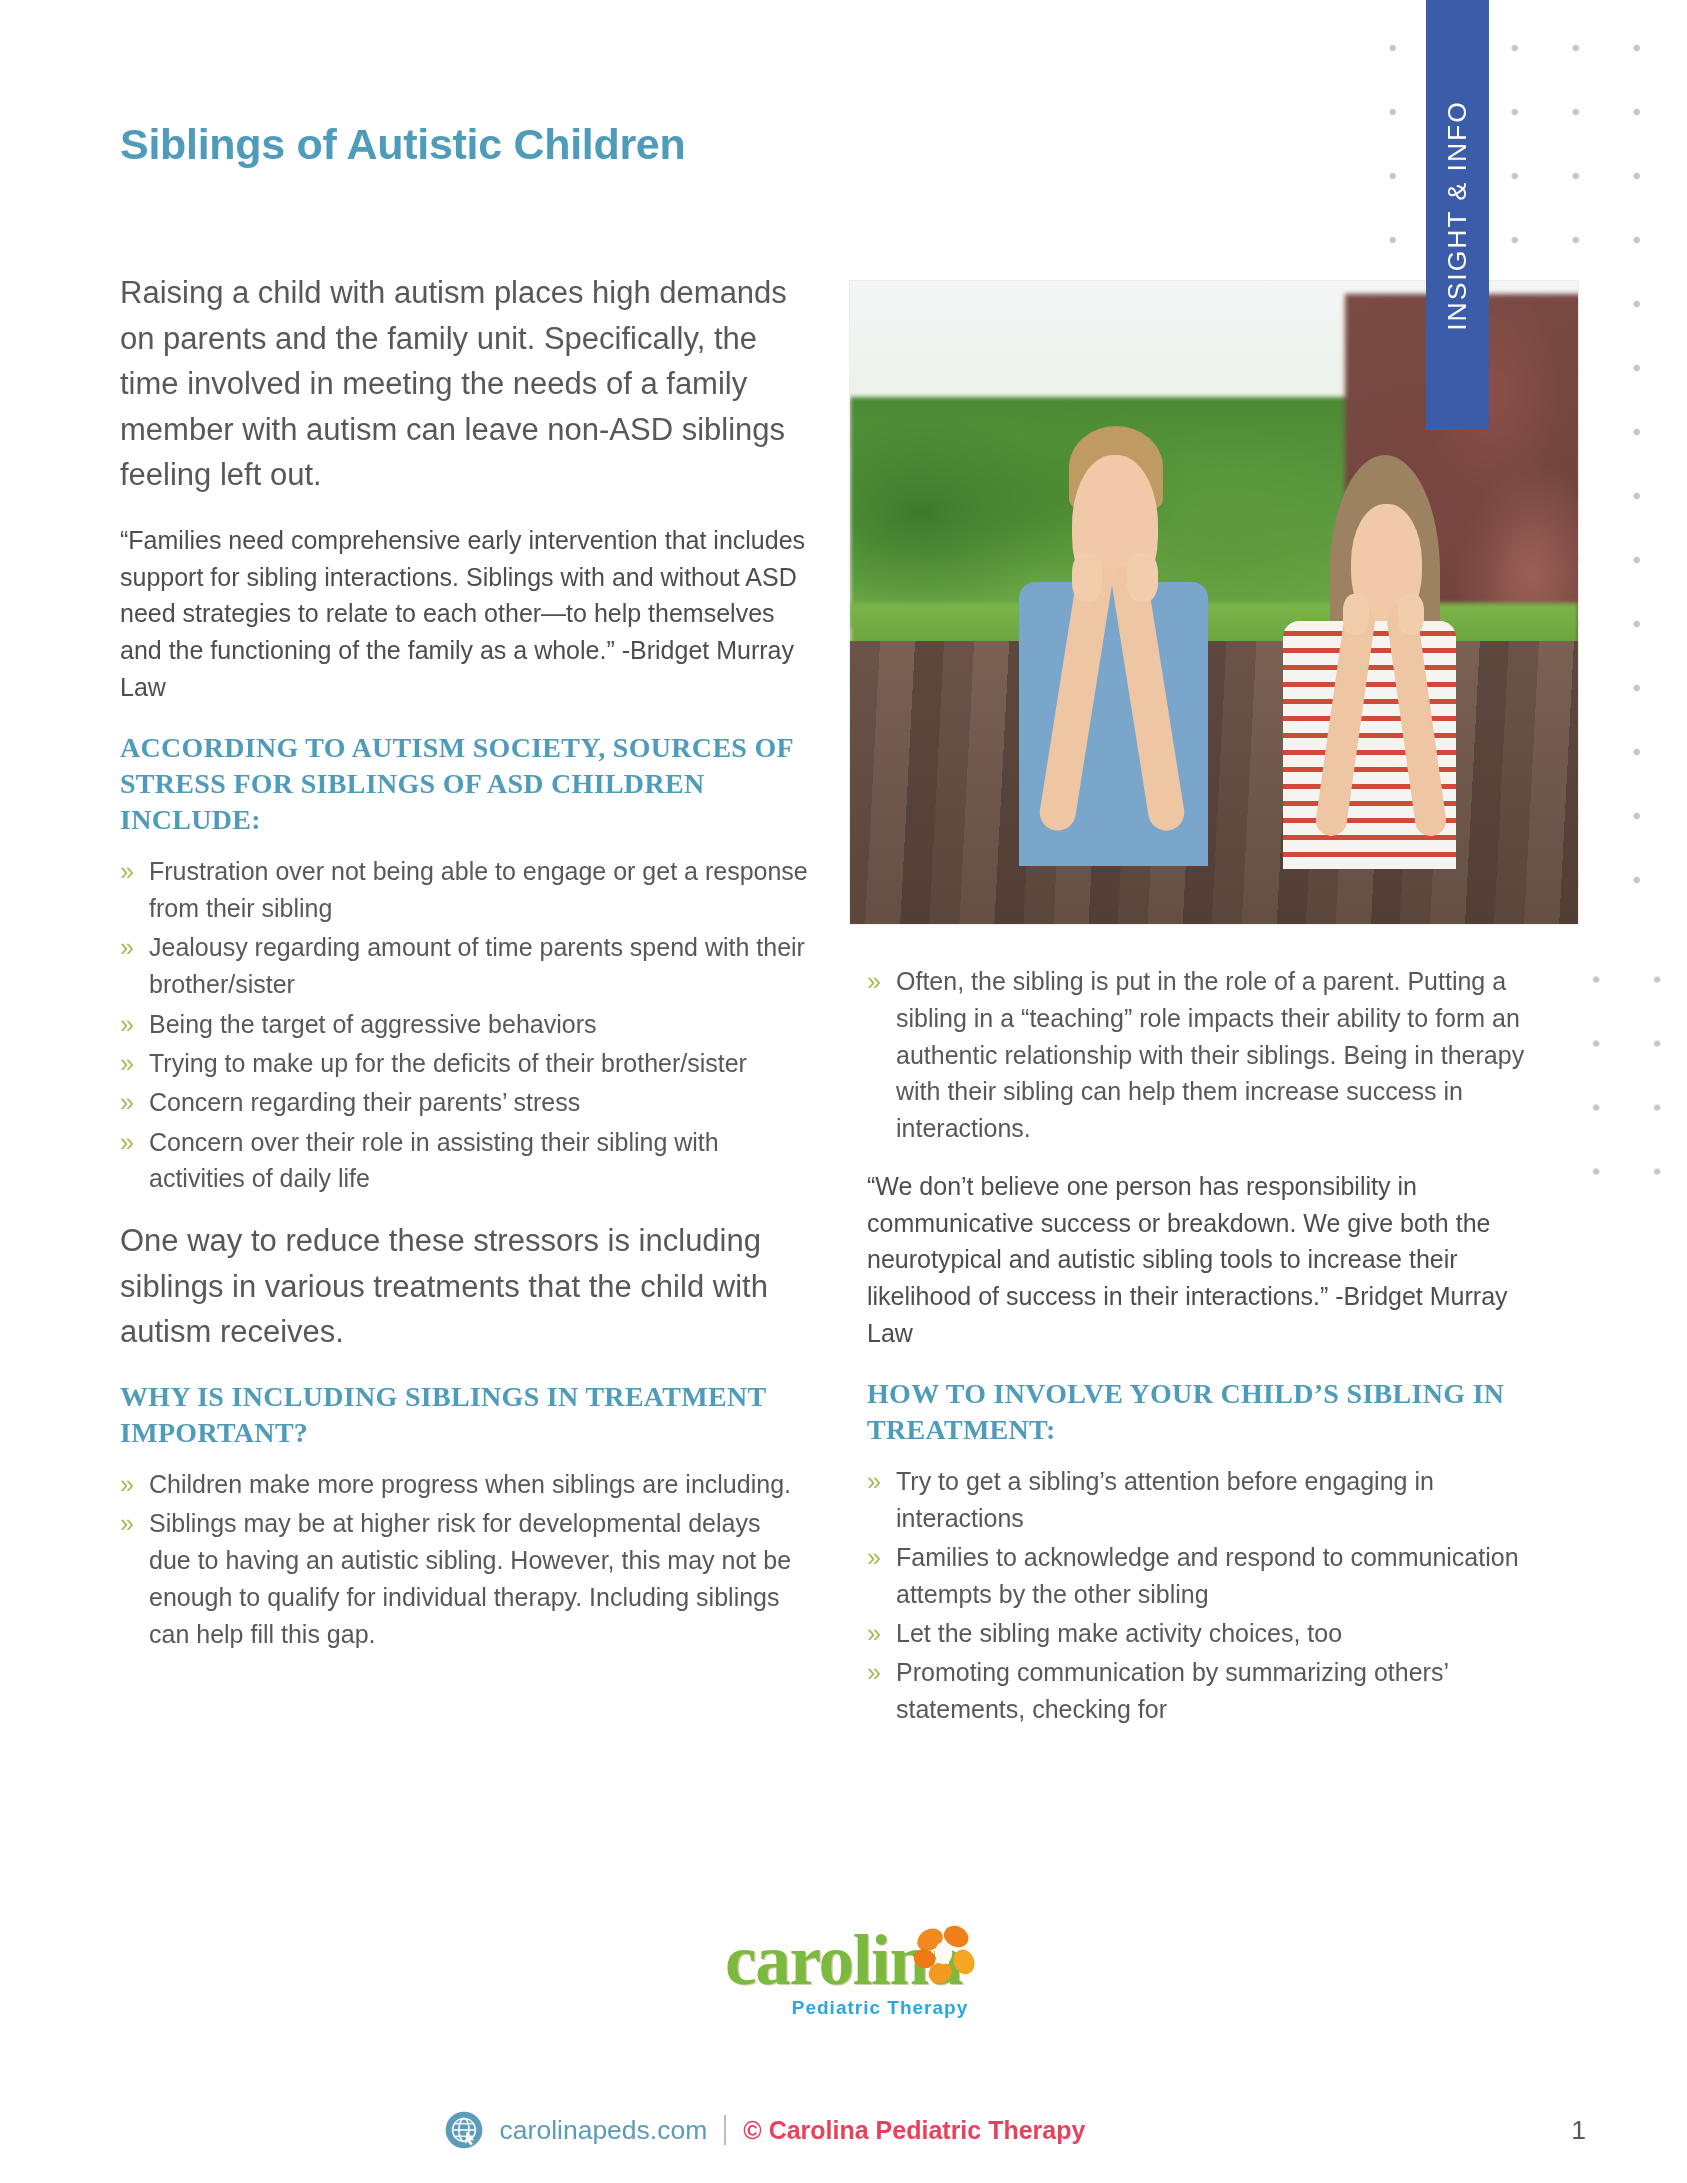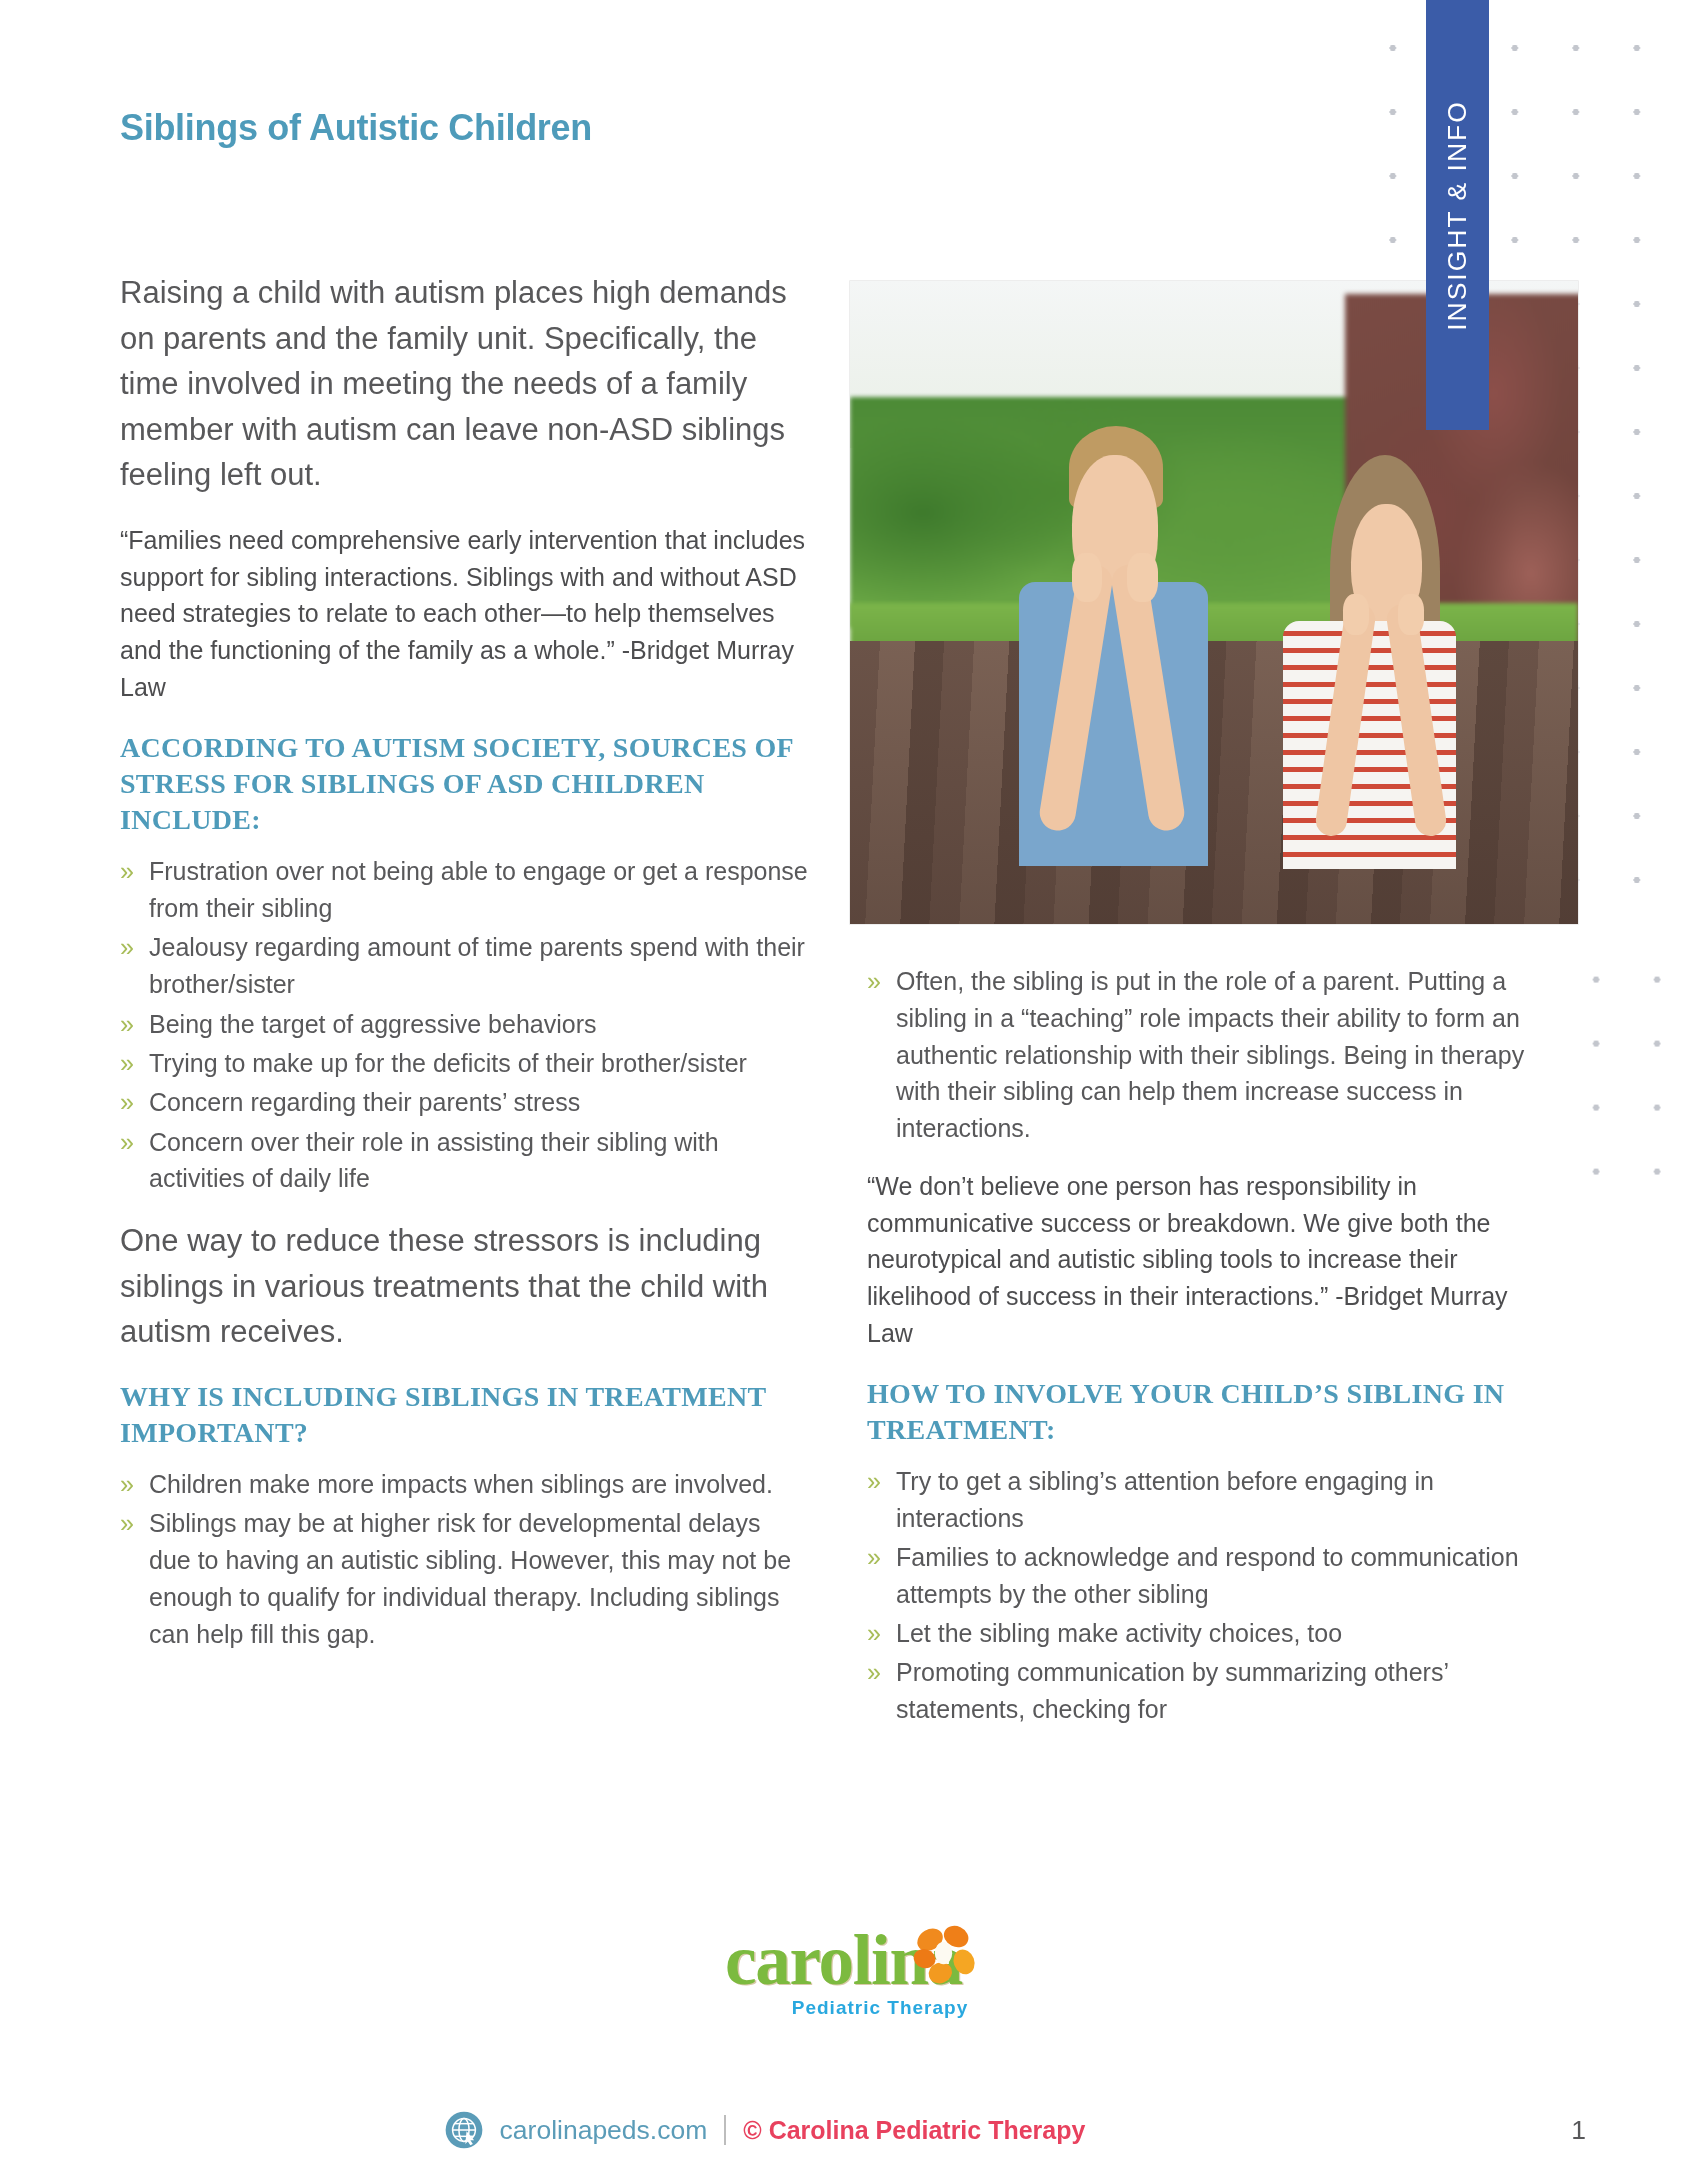--- a/index.html
+++ b/index.html
@@ -41,22 +41,22 @@
     white-space:nowrap;
     color:#ffffff;
     font-size:26.5px;
     letter-spacing:2px;
     font-weight:400;
     font-family:"Liberation Sans", sans-serif;
   }
 
   
   #page-title {
-    position:absolute; left:120px; top:83px;
-    font-size:36px;
+    position:absolute; left:120px; top:91px;
+    font-size:43px;
     font-weight:bold;
     color:#4e9bba;
     letter-spacing:-0.3px;
     font-family:"Liberation Sans", sans-serif;
     white-space:nowrap;
     z-index:5;
   }
 
   
   #hero-photo {
@@ -257,21 +257,21 @@
     <li><span class="marker">»</span><span>Trying to make up for the deficits of their brother/sister</span></li>
     <li><span class="marker">»</span><span>Concern regarding their parents’ stress</span></li>
     <li><span class="marker">»</span><span>Concern over their role in assisting their sibling with activities of daily life</span></li>
   </ul>
 
   <p class="body">One way to reduce these stressors is including siblings in various treatments that the child with autism receives.</p>
 
   <h2 class="section">WHY IS INCLUDING SIBLINGS IN TREATMENT IMPORTANT?</h2>
 
   <ul class="bullets">
-    <li><span class="marker">»</span><span>Children make more impacts when siblings are involved.</span></li>
+    <li><span class="marker">»</span><span>Children make more progress when siblings are including.</span></li>
     <li><span class="marker">»</span><span>Siblings may be at higher risk for developmental delays due to having an autistic sibling. However, this may not be enough to qualify for individual therapy. Including siblings can help fill this gap.</span></li>
   </ul>
 </div>
 
 <div class="col" id="col-right">
 
   <ul class="bullets">
     <li><span class="marker">»</span><span>Often, the sibling is put in the role of a parent. Putting a sibling in a “teaching” role impacts their ability to form an authentic relationship with their siblings. Being in therapy with their sibling can help them increase success in interactions.</span></li>
   </ul>
 

